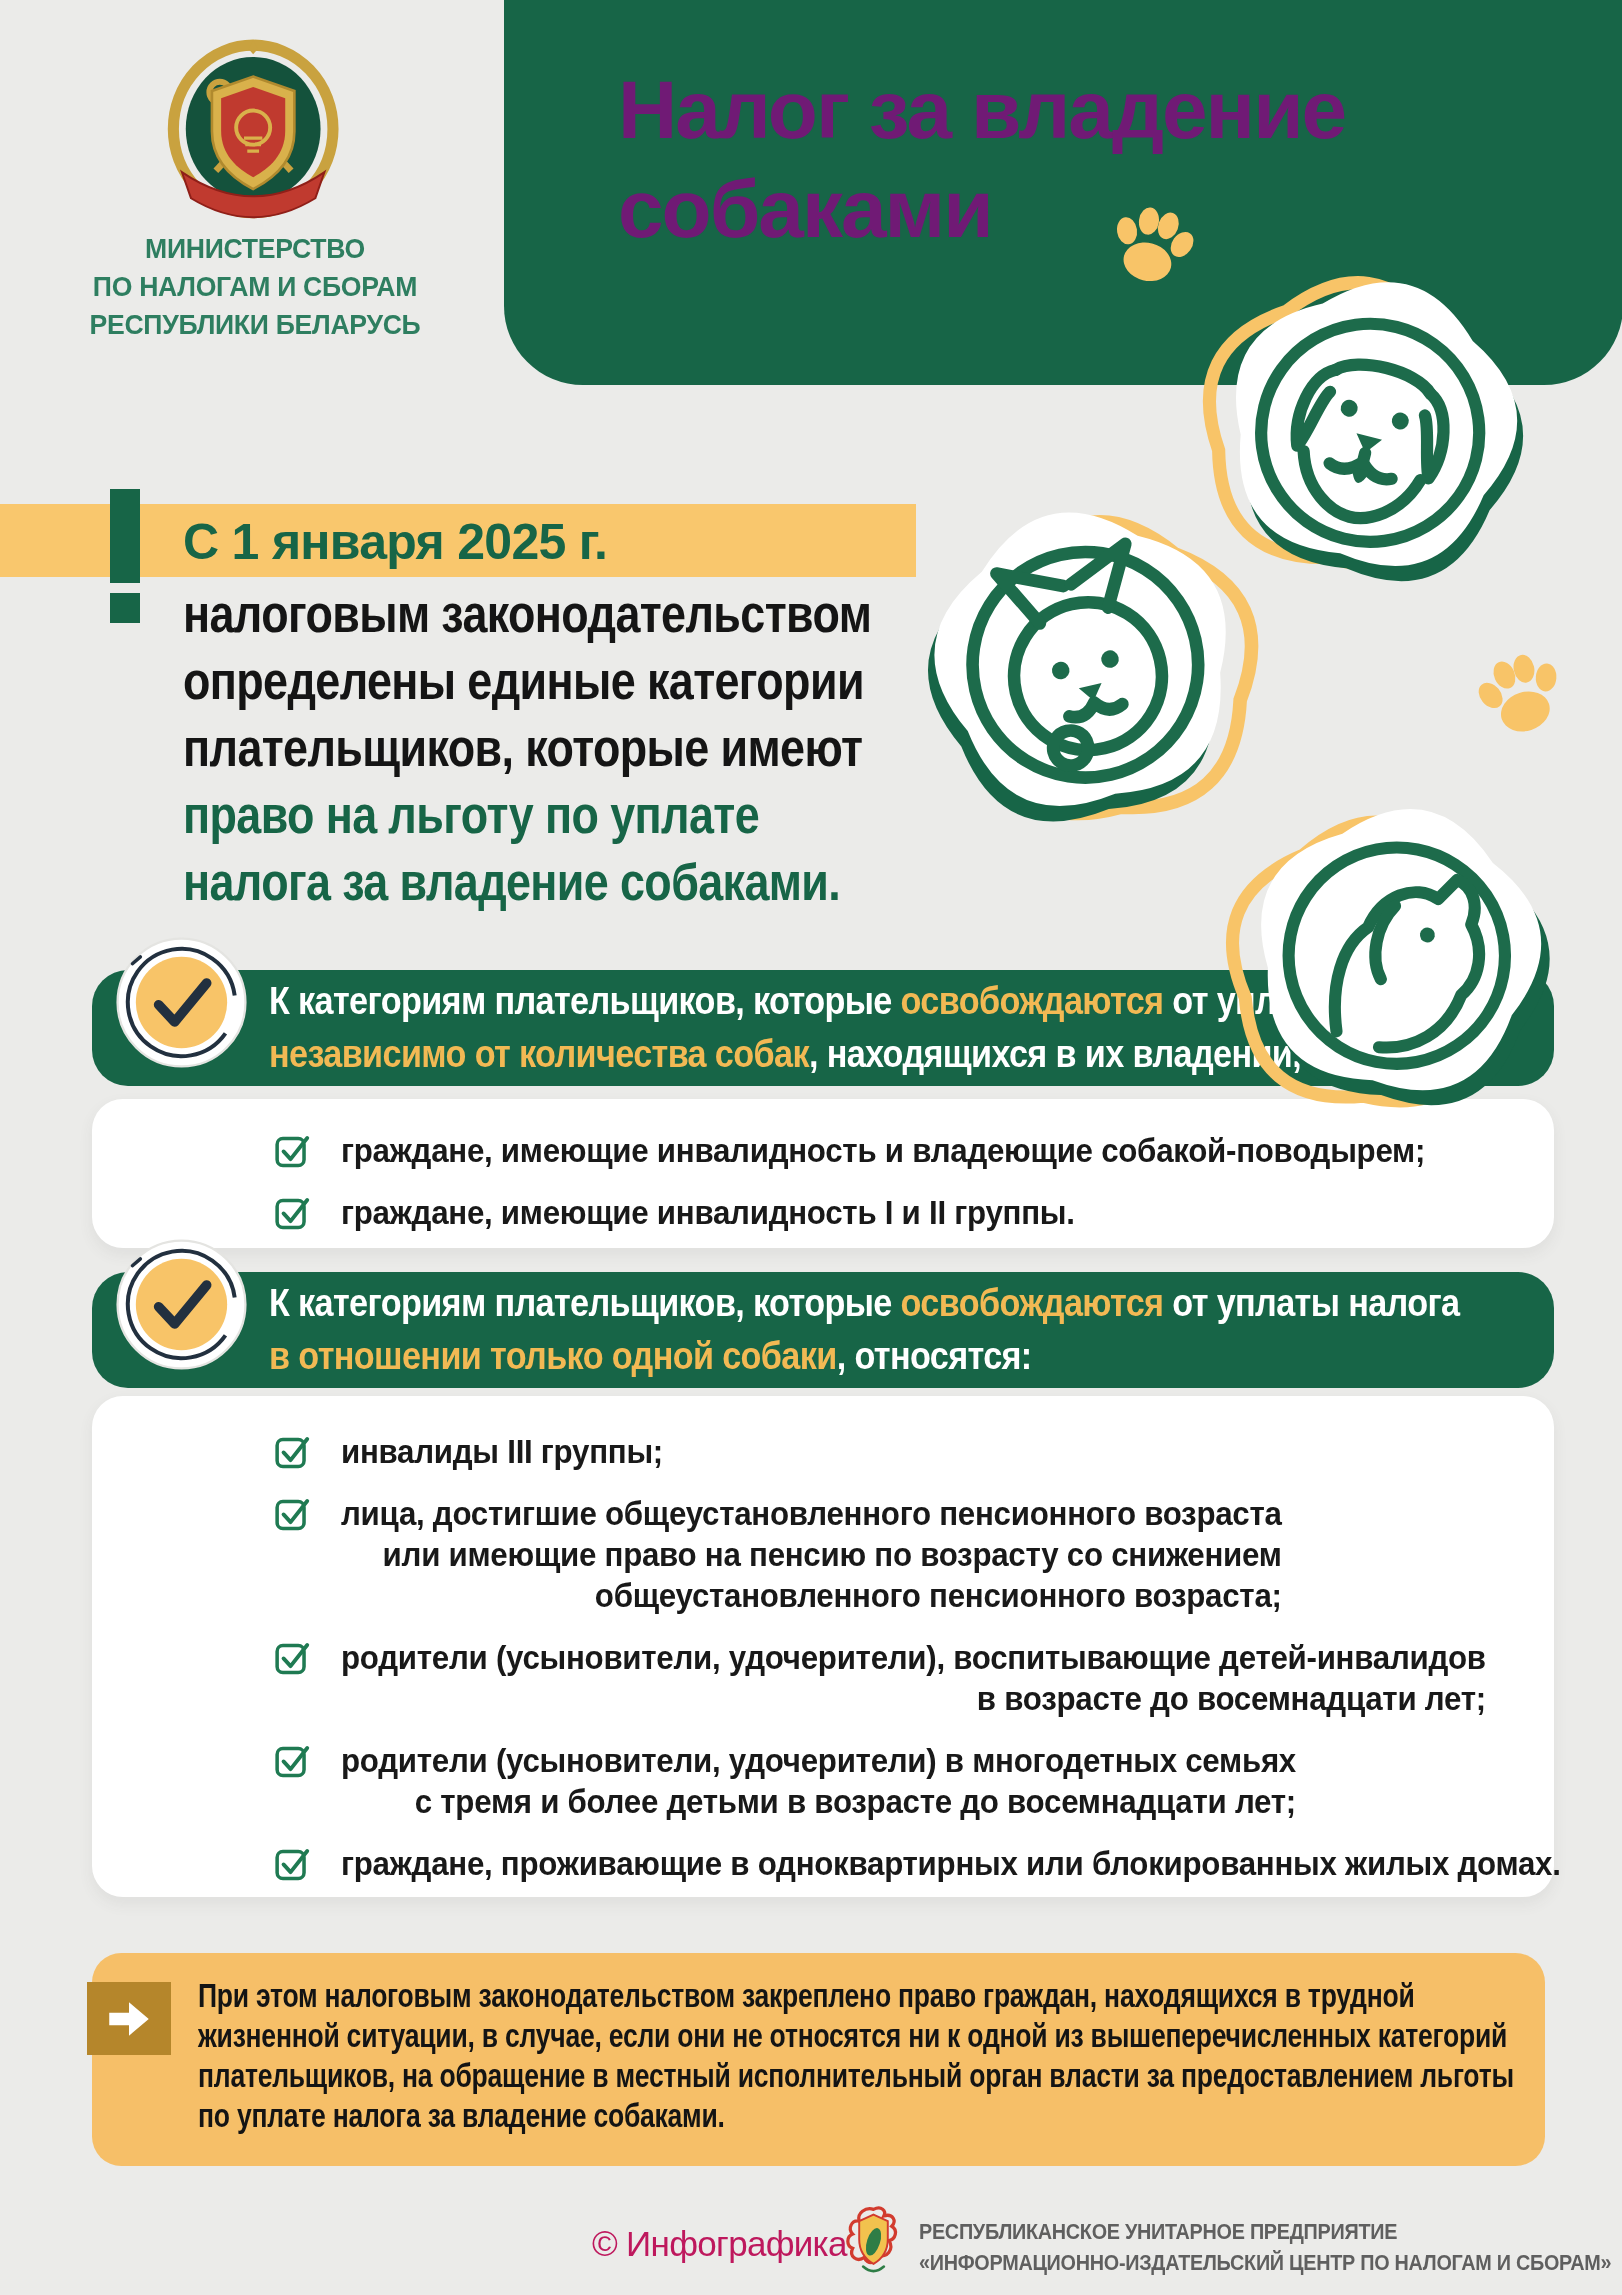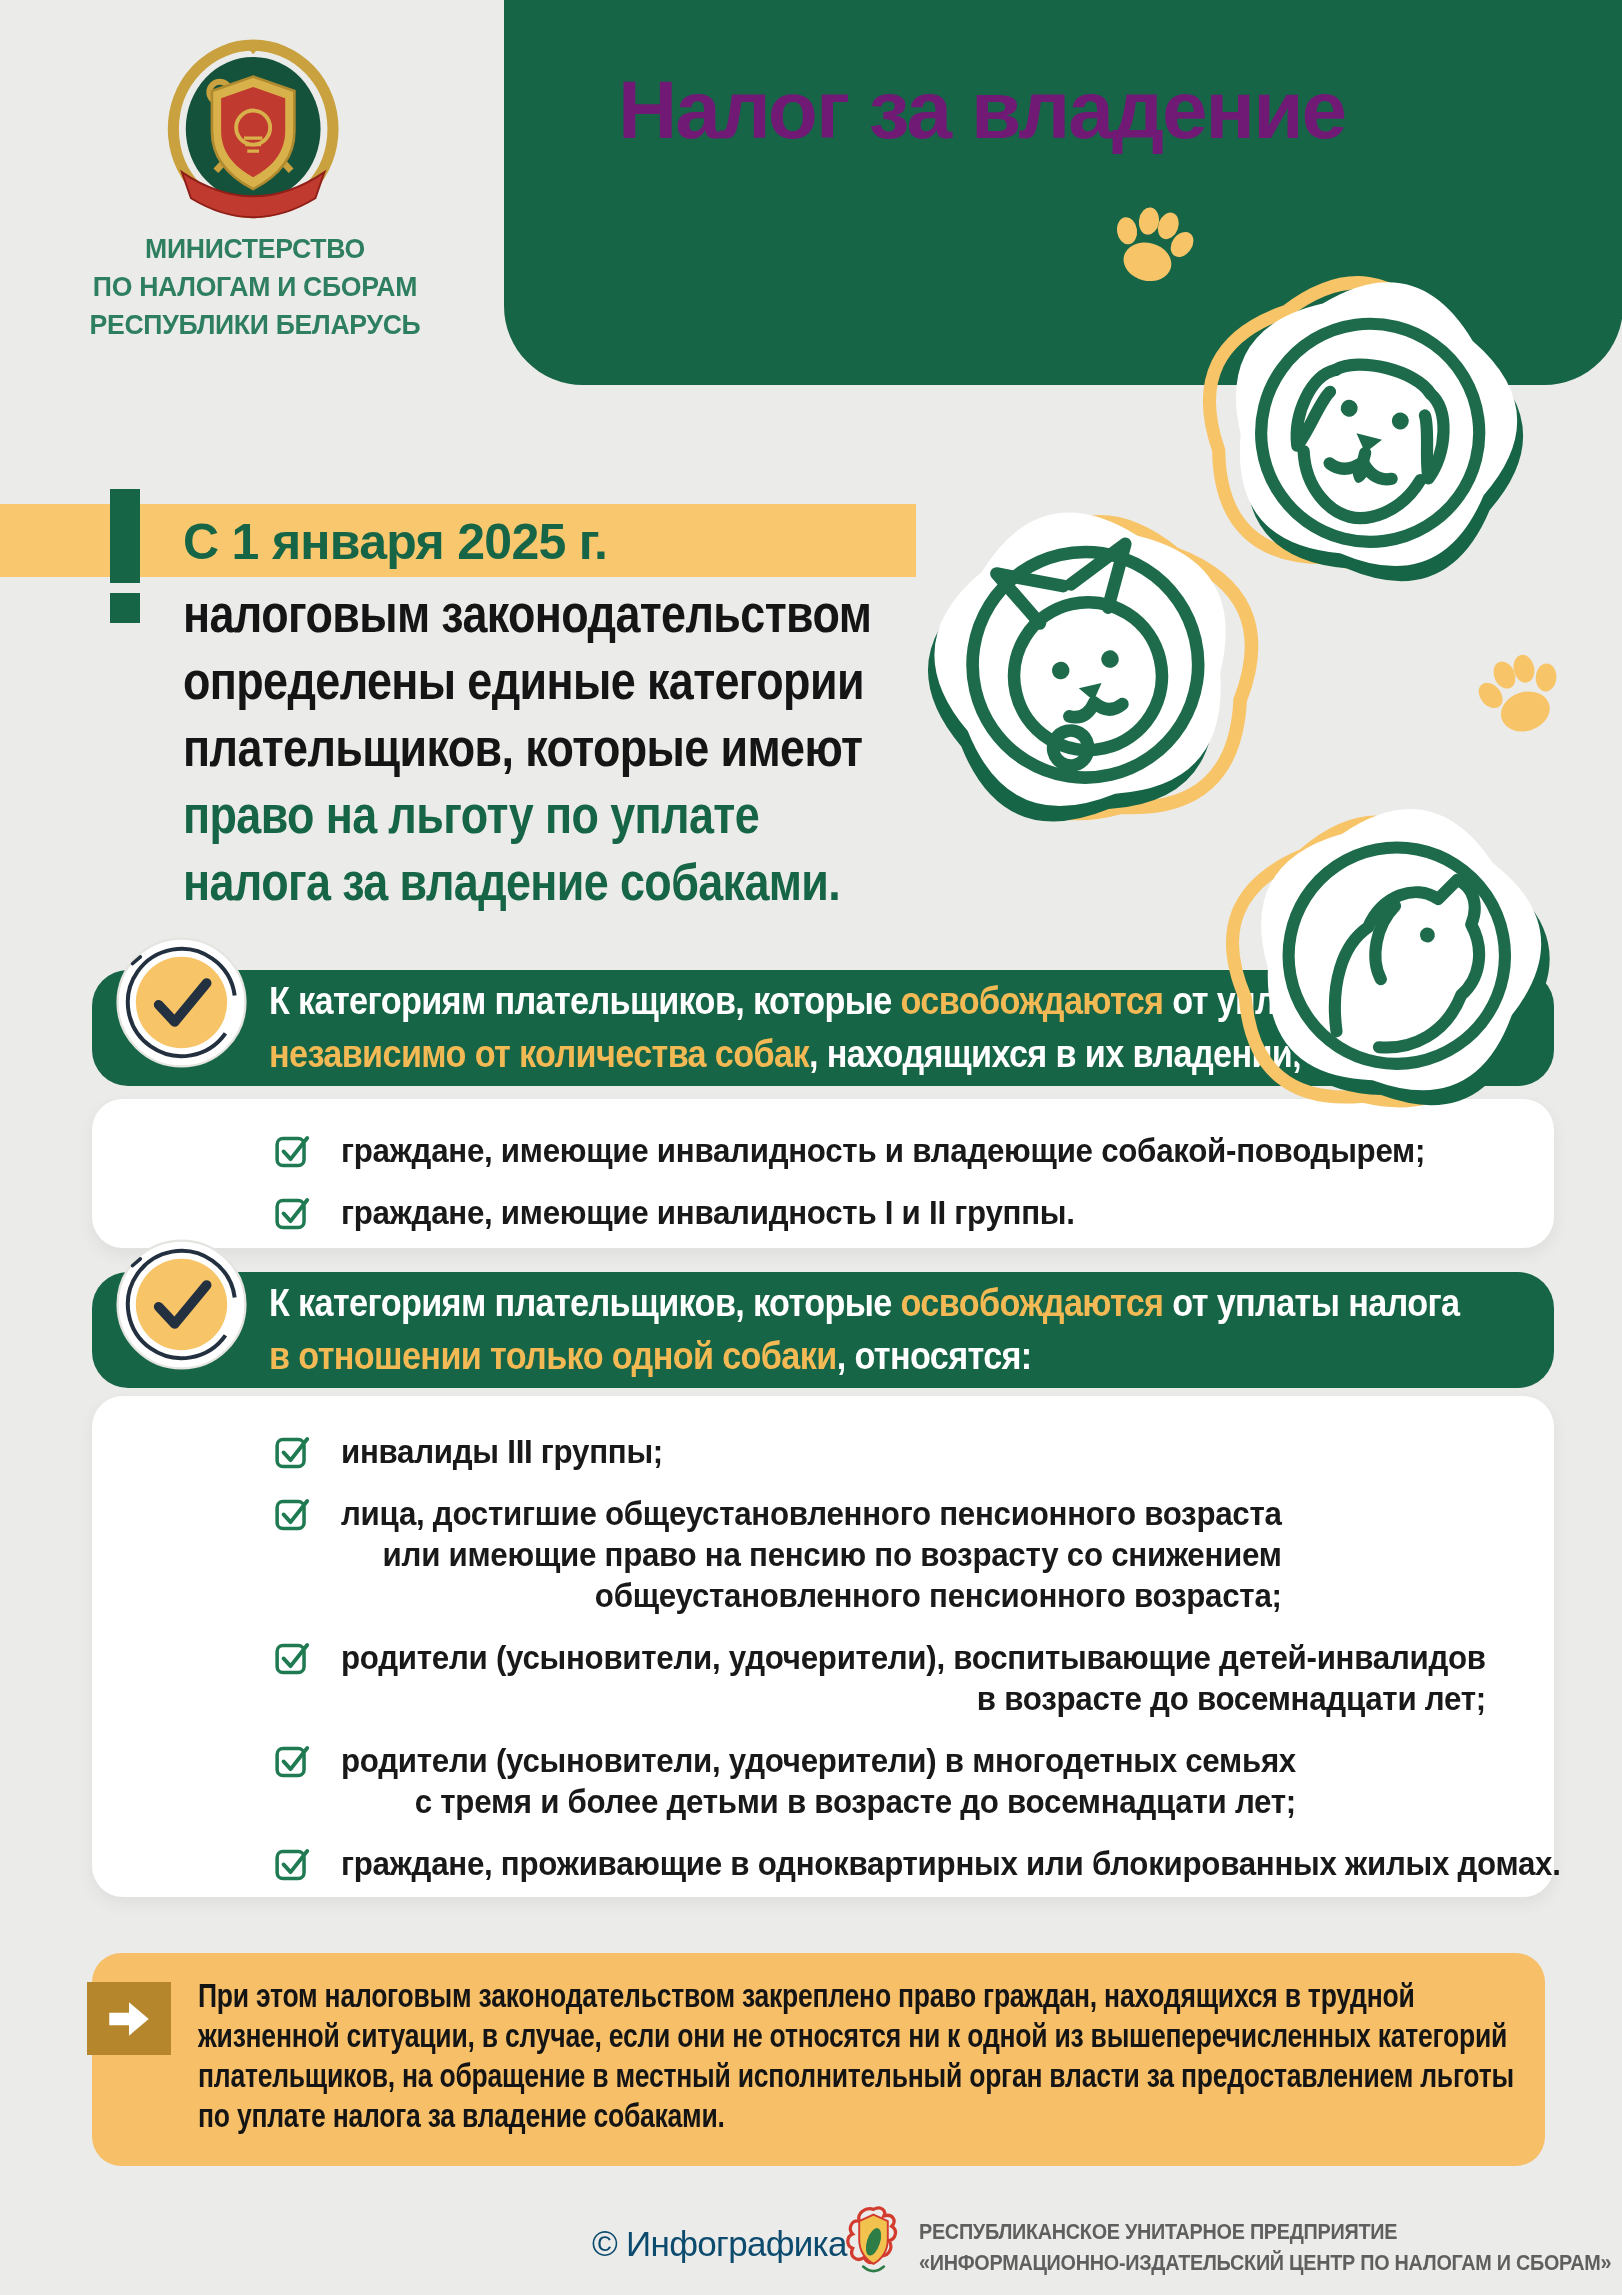--- a/index.html
+++ b/index.html
@@ -75,35 +75,36 @@
 
   
   .callout{left:92px;top:1953px;width:1453px;height:213px;background:#f6bf68;border-radius:29.4px;z-index:2;}
   .callout-square{left:-5.2px;top:29px;width:84px;height:73px;background:#b5862b;position:absolute;}
   .callout-square svg{display:block;width:52px;height:52px;margin:10.5px auto 0;}
   .callout-text{position:absolute;left:106px;top:22px;font-size:34px;line-height:40px;color:#141414;
     letter-spacing:-0.3px;transform:scaleX(.78);transform-origin:0 0;}
   .callout-text div{white-space:nowrap;}
 
   
-  .copyright{left:592px;top:2224px;font-size:35px;color:#0c4a6e;font-weight:400;z-index:2;letter-spacing:-0.7px;}
+  .copyright{left:592px;top:2224px;font-size:35px;color:#be185d;font-weight:400;z-index:2;letter-spacing:-0.7px;}
   .footer-logo{left:841px;top:2204px;width:65px;height:77px;z-index:2;}
   .footer-logo svg{display:block;width:100%;height:100%;}
   .org{left:919px;top:2216px;z-index:2;color:#5f5f5f;font-size:22px;line-height:31px;
     letter-spacing:-0.3px;transform:scaleX(.9);transform-origin:0 0;}
   .org div{white-space:nowrap;}
 </style>
 </head>
 <body>
 
 <div class="page">
 
   <div class="abs green-panel"></div>
   <div class="abs title">
     <div class="nowrap">Налог за владение</div>
+    <div class="nowrap">собаками</div>
   </div>
   <div class="abs paw" style="left:1099px;top:193px;width:105px;height:105px;transform:rotate(14deg);">
     <svg viewBox="0 0 100 100">
       <ellipse cx="50" cy="66" rx="23" ry="18"></ellipse>
       <ellipse cx="24" cy="42" rx="9.5" ry="13" transform="rotate(-22 24 42)"></ellipse>
       <ellipse cx="42" cy="28" rx="9.5" ry="13" transform="rotate(-6 42 28)"></ellipse>
       <ellipse cx="61" cy="28" rx="9.5" ry="13" transform="rotate(6 61 28)"></ellipse>
       <ellipse cx="78" cy="42" rx="9.5" ry="13" transform="rotate(22 78 42)"></ellipse>
     </svg>
   </div>

